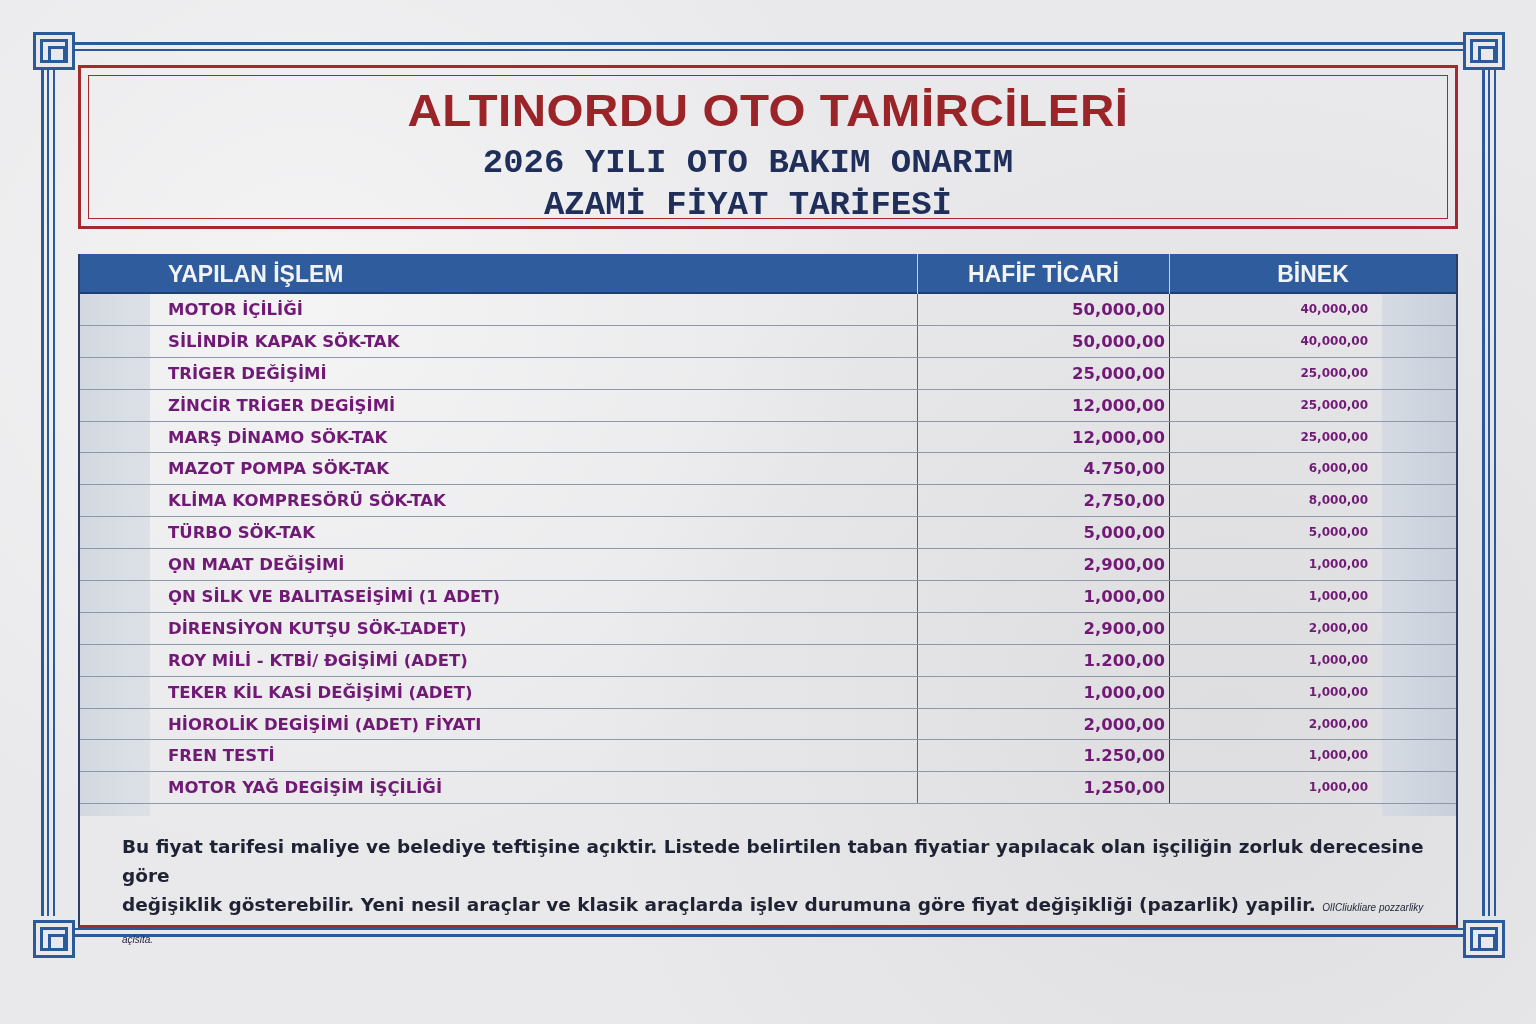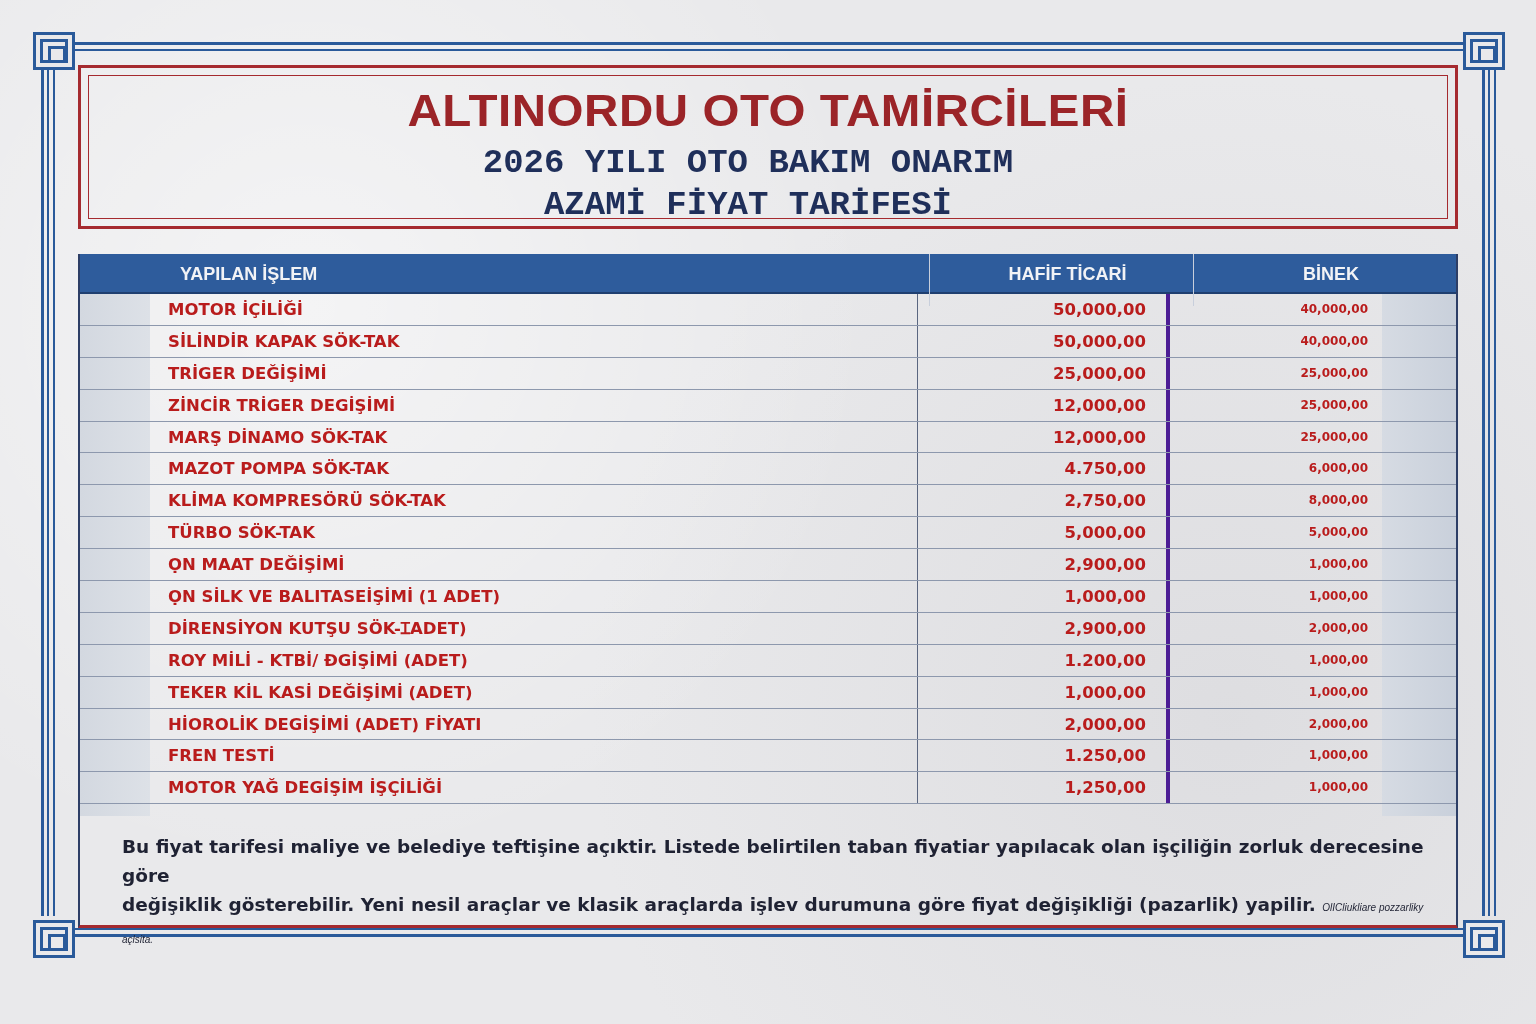--- a/index.html
+++ b/index.html
@@ -57,44 +57,43 @@
       border-left: 2px solid #2d3e66; border-right: 2px solid #2d3e66;
       border-bottom: 3px solid #a52a2f;
     }
     .thead {
       position: absolute; left: 0; top: 0; width: 100%; height: 40px;
       background: #2e5c9c;
       display: flex;
       border-bottom: 2px solid #1f3f70;
     }
     .th {
-      color: #f2f3f6; font-weight: 700; font-size: 18px; line-height: 40px;
+      color: #f2f3f6; font-weight: 700; font-size: 23px; line-height: 40px;
       height: 52px;
-      margin-left: 12px;
     }
     .th-op { width: 838px; padding-left: 88px; border-right: 1.5px solid #c8cfdc; }
     .th-hafif { width: 252px; text-align: center; border-right: 1.5px solid #c8cfdc; }
     .th-binek { flex: 1; text-align: center; }
 
     .tbody { position: absolute; left: 0; top: 40px; width: 100%; }
     .shade-left {
       position: absolute; left: 0; top: 40px; width: 70px; height: 522px;
       background: linear-gradient(90deg, #d3d8e0, #dde1e7);
     }
     .shade-right {
       position: absolute; right: 0; top: 40px; width: 74px; height: 522px;
       background: linear-gradient(90deg, #d6dbe3, #c9d0db);
     }
     .row {
       position: relative; display: flex; height: 31.9px;
       border-bottom: 1.5px solid #8d98ad;
     }
-    .cell { font-weight: 700; color: #b91c1c; font-size: 17.5px; line-height: 31px; }
+    .cell { font-weight: 700; color: #701a75; font-size: 17.5px; line-height: 31px; }
     .c-op { width: 838px; padding-left: 88px; border-right: 1px solid #5a6680; font-family: "DejaVu Sans", sans-serif; font-size: 16.5px; }
-    .c-hafif { width: 252px; text-align: right; padding-right: 20px; border-right: 4px solid #4c1d95; font-family: "DejaVu Sans", sans-serif; font-size: 16.5px; }
+    .c-hafif { width: 252px; text-align: right; padding-right: 4px; border-right: 1px solid #4c1d95; font-family: "DejaVu Sans", sans-serif; font-size: 16.5px; }
     .c-binek { width: 214px; text-align: right; padding-right: 16px; font-family: "DejaVu Sans", sans-serif; font-size: 12px; }
 
     .footnote {
       position: absolute; left: 42px; top: 578px; width: 1320px;
       font-size: 18.5px; font-weight: 700; color: #1f2233; line-height: 29px;
       font-family: "DejaVu Sans", sans-serif;
     }
     .footnote .small { font-size: 10px; font-style: italic; font-weight: 400; font-family: "Liberation Sans", sans-serif; }
   </style>
 </head>

